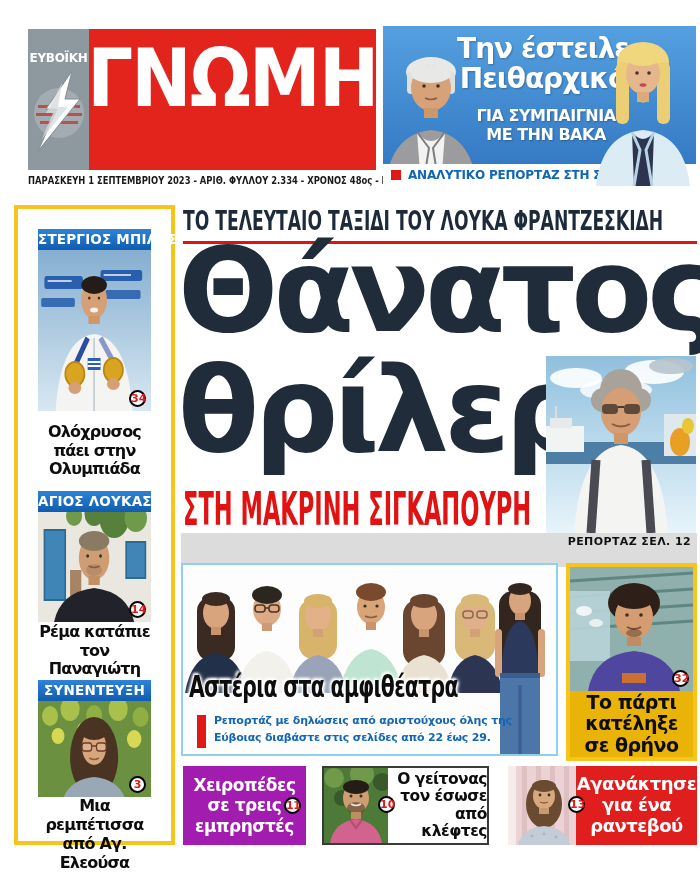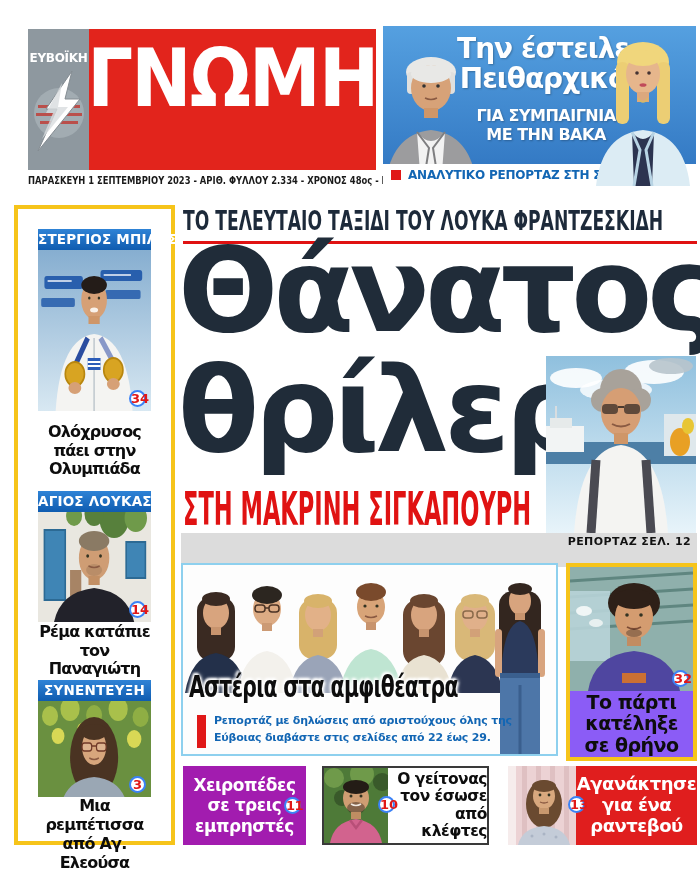--- a/index.html
+++ b/index.html
@@ -39,22 +39,22 @@
   .sidebar{position:absolute;left:14px;top:205px;width:161px;height:640px;background:#fff;
            border:4px solid #f6c41a;padding:20px;box-sizing:border-box;display:flex;flex-direction:column;}
   .s-tag{height:21px;flex:0 0 21px;background:linear-gradient(#2f83d6,#0f5cb0);color:#fff;font-weight:700;
          font-size:13.5px;text-align:center;line-height:21px;letter-spacing:0.2px;white-space:nowrap;}
   .s-photo{position:relative;width:100%;overflow:hidden;}
   .sp1{flex:0 0 161px;} .sp2{flex:0 0 110px;} .sp3{flex:0 0 96px;}
   .s-head{font-weight:700;color:#0d0d0d;text-align:center;font-size:16px;line-height:1.18;
           letter-spacing:-0.8px;display:flex;align-items:center;justify-content:center;white-space:pre-line;}
   .sh1{flex:0 0 80px;} .sh2{flex:0 0 58px;} .sh3{flex:0 0 56px;}
 
-  .pbadge{position:absolute;width:17px;height:17px;border-radius:50%;background:#fff;border:2px solid #3b82f6;
-          color:#e01818;font-size:13px;font-weight:700;line-height:13px;text-align:center;z-index:5;box-sizing:border-box;}
+  .pbadge{position:absolute;width:17px;height:17px;border-radius:50%;background:#fff;border:2px solid #000000;
+          color:#e01818;font-size:11px;font-weight:700;line-height:13px;text-align:center;z-index:5;box-sizing:border-box;}
 
   
   .kicker{position:absolute;left:183px;top:206px;width:514px;border-bottom:3px solid #e01212;padding-bottom:5px;}
   .kicker-text{font-weight:700;color:#1d2a3a;font-size:26px;white-space:nowrap;
                transform:scaleX(0.66);transform-origin:left center;}
   .headline{position:absolute;left:178px;top:230px;color:#202c39;font-weight:700;
             letter-spacing:-5px;line-height:1.02;font-size:118px;}
   .headline span{display:block;}
   .lead-sub{position:absolute;left:183px;top:482px;white-space:nowrap;color:#e01212;font-weight:700;
             font-size:46px;transform:scaleX(0.49);transform-origin:left top;}
@@ -68,21 +68,21 @@
   .students-photo{position:absolute;inset:0;}
   .students-head{position:absolute;left:6px;top:104px;font-size:30px;font-weight:700;color:#0d0d0d;
                  letter-spacing:-1px;transform:scaleX(0.68);transform-origin:left top;white-space:nowrap;
                  text-shadow:0 0 4px #fff,0 0 6px #fff,2px 2px 3px #fff,-2px -2px 3px #fff;}
   .students-blurb{position:absolute;left:14px;top:148px;display:flex;align-items:flex-start;}
   .blurb-bar{width:9px;height:33px;background:#e01818;margin-right:8px;margin-top:2px;flex:0 0 auto;}
   .blurb-text{font-size:11px;font-weight:700;color:#1266b4;line-height:1.5;letter-spacing:-0.2px;white-space:pre-line;}
 
   
   .party{position:absolute;left:566px;top:563px;width:131px;height:198px;border:4px solid #f6c41a;
-         background:#8b5cf6;box-sizing:border-box;display:flex;flex-direction:column;}
+         background:#eab308;box-sizing:border-box;display:flex;flex-direction:column;}
   .party-photo{position:relative;flex:0 0 124px;overflow:hidden;}
   .party-head{flex:1;display:flex;align-items:center;justify-content:center;font-size:19px;font-weight:700;
               letter-spacing:-0.5px;line-height:1.12;text-align:center;color:#0d0d0d;white-space:pre-line;}
 
   
   .b1{position:absolute;left:183px;top:766px;width:123px;height:79px;background:#a21caf;color:#fff;
       display:flex;align-items:center;justify-content:center;text-align:center;font-weight:700;
       font-size:17px;line-height:1.18;letter-spacing:-0.5px;white-space:pre-line;}
   .b2{position:absolute;left:322px;top:766px;width:167px;height:79px;border:2px solid #3a3a3a;
       background:#fff;box-sizing:border-box;display:flex;}

